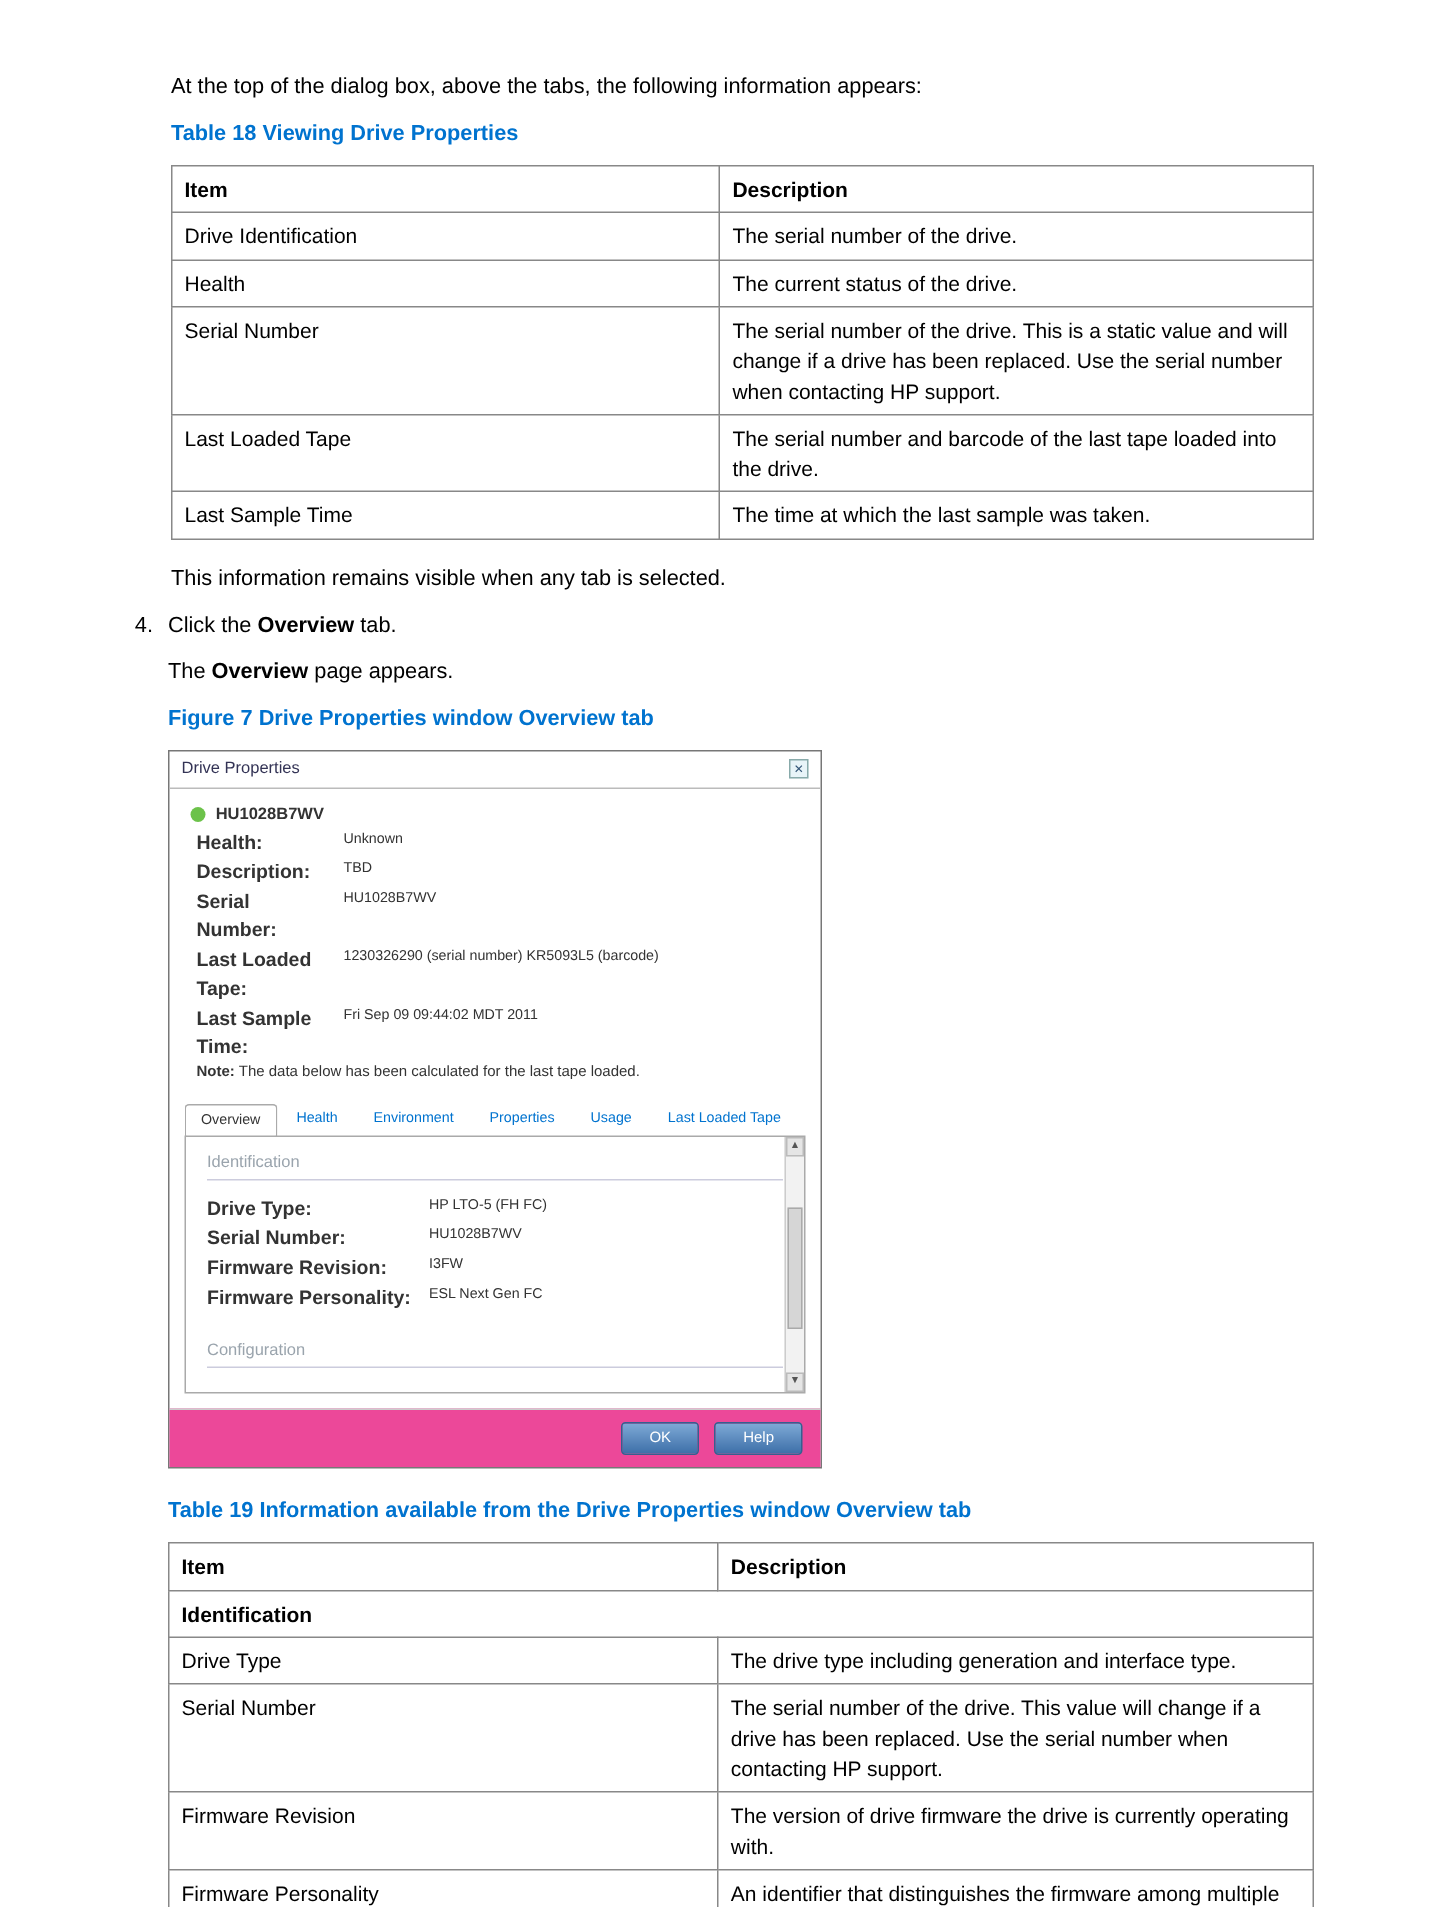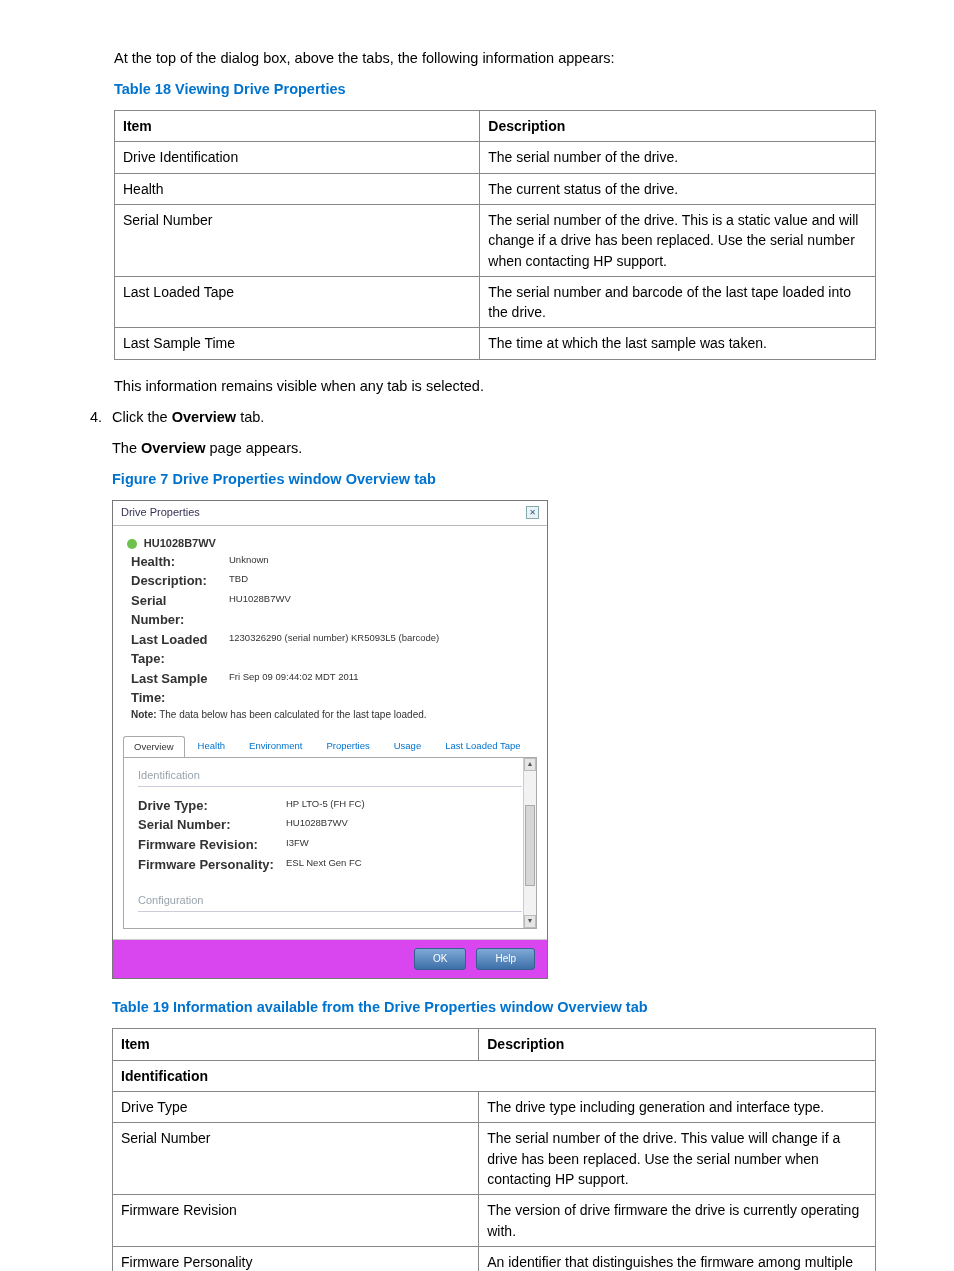--- a/index.html
+++ b/index.html
@@ -90,21 +90,21 @@
     background: #f2f2f2; border-left: 1px solid #ccc;
     display: flex; flex-direction: column;
   }
   .sb-btn { height: 13px; background: #e5e5e5; border: 1px solid #bbb; font-size: 7px;
     display: flex; align-items: center; justify-content: center; color: #555;}
   .sb-track { flex: 1; position: relative; }
   .sb-thumb { position: absolute; left: 1px; right: 1px; top: 24%; height: 56%;
     background: #d6d6d6; border: 1px solid #aaa; }
   .fig-footer {
     border-top: 1px solid #ccc; padding: 8px 12px; display: flex; justify-content: flex-end; gap: 10px;
-    background: #d946ef;
+    background: #ec4899;
   }
   .fig-btn {
     font-size: 10px; padding: 3px 18px; border-radius: 3px; color: #fff;
     background: linear-gradient(#7ea9d6, #3d6fa8); border: 1px solid #35608f;
   }
   .content-indent { margin-left: 36px; }
 </style>
 </head>
 <body>
 

